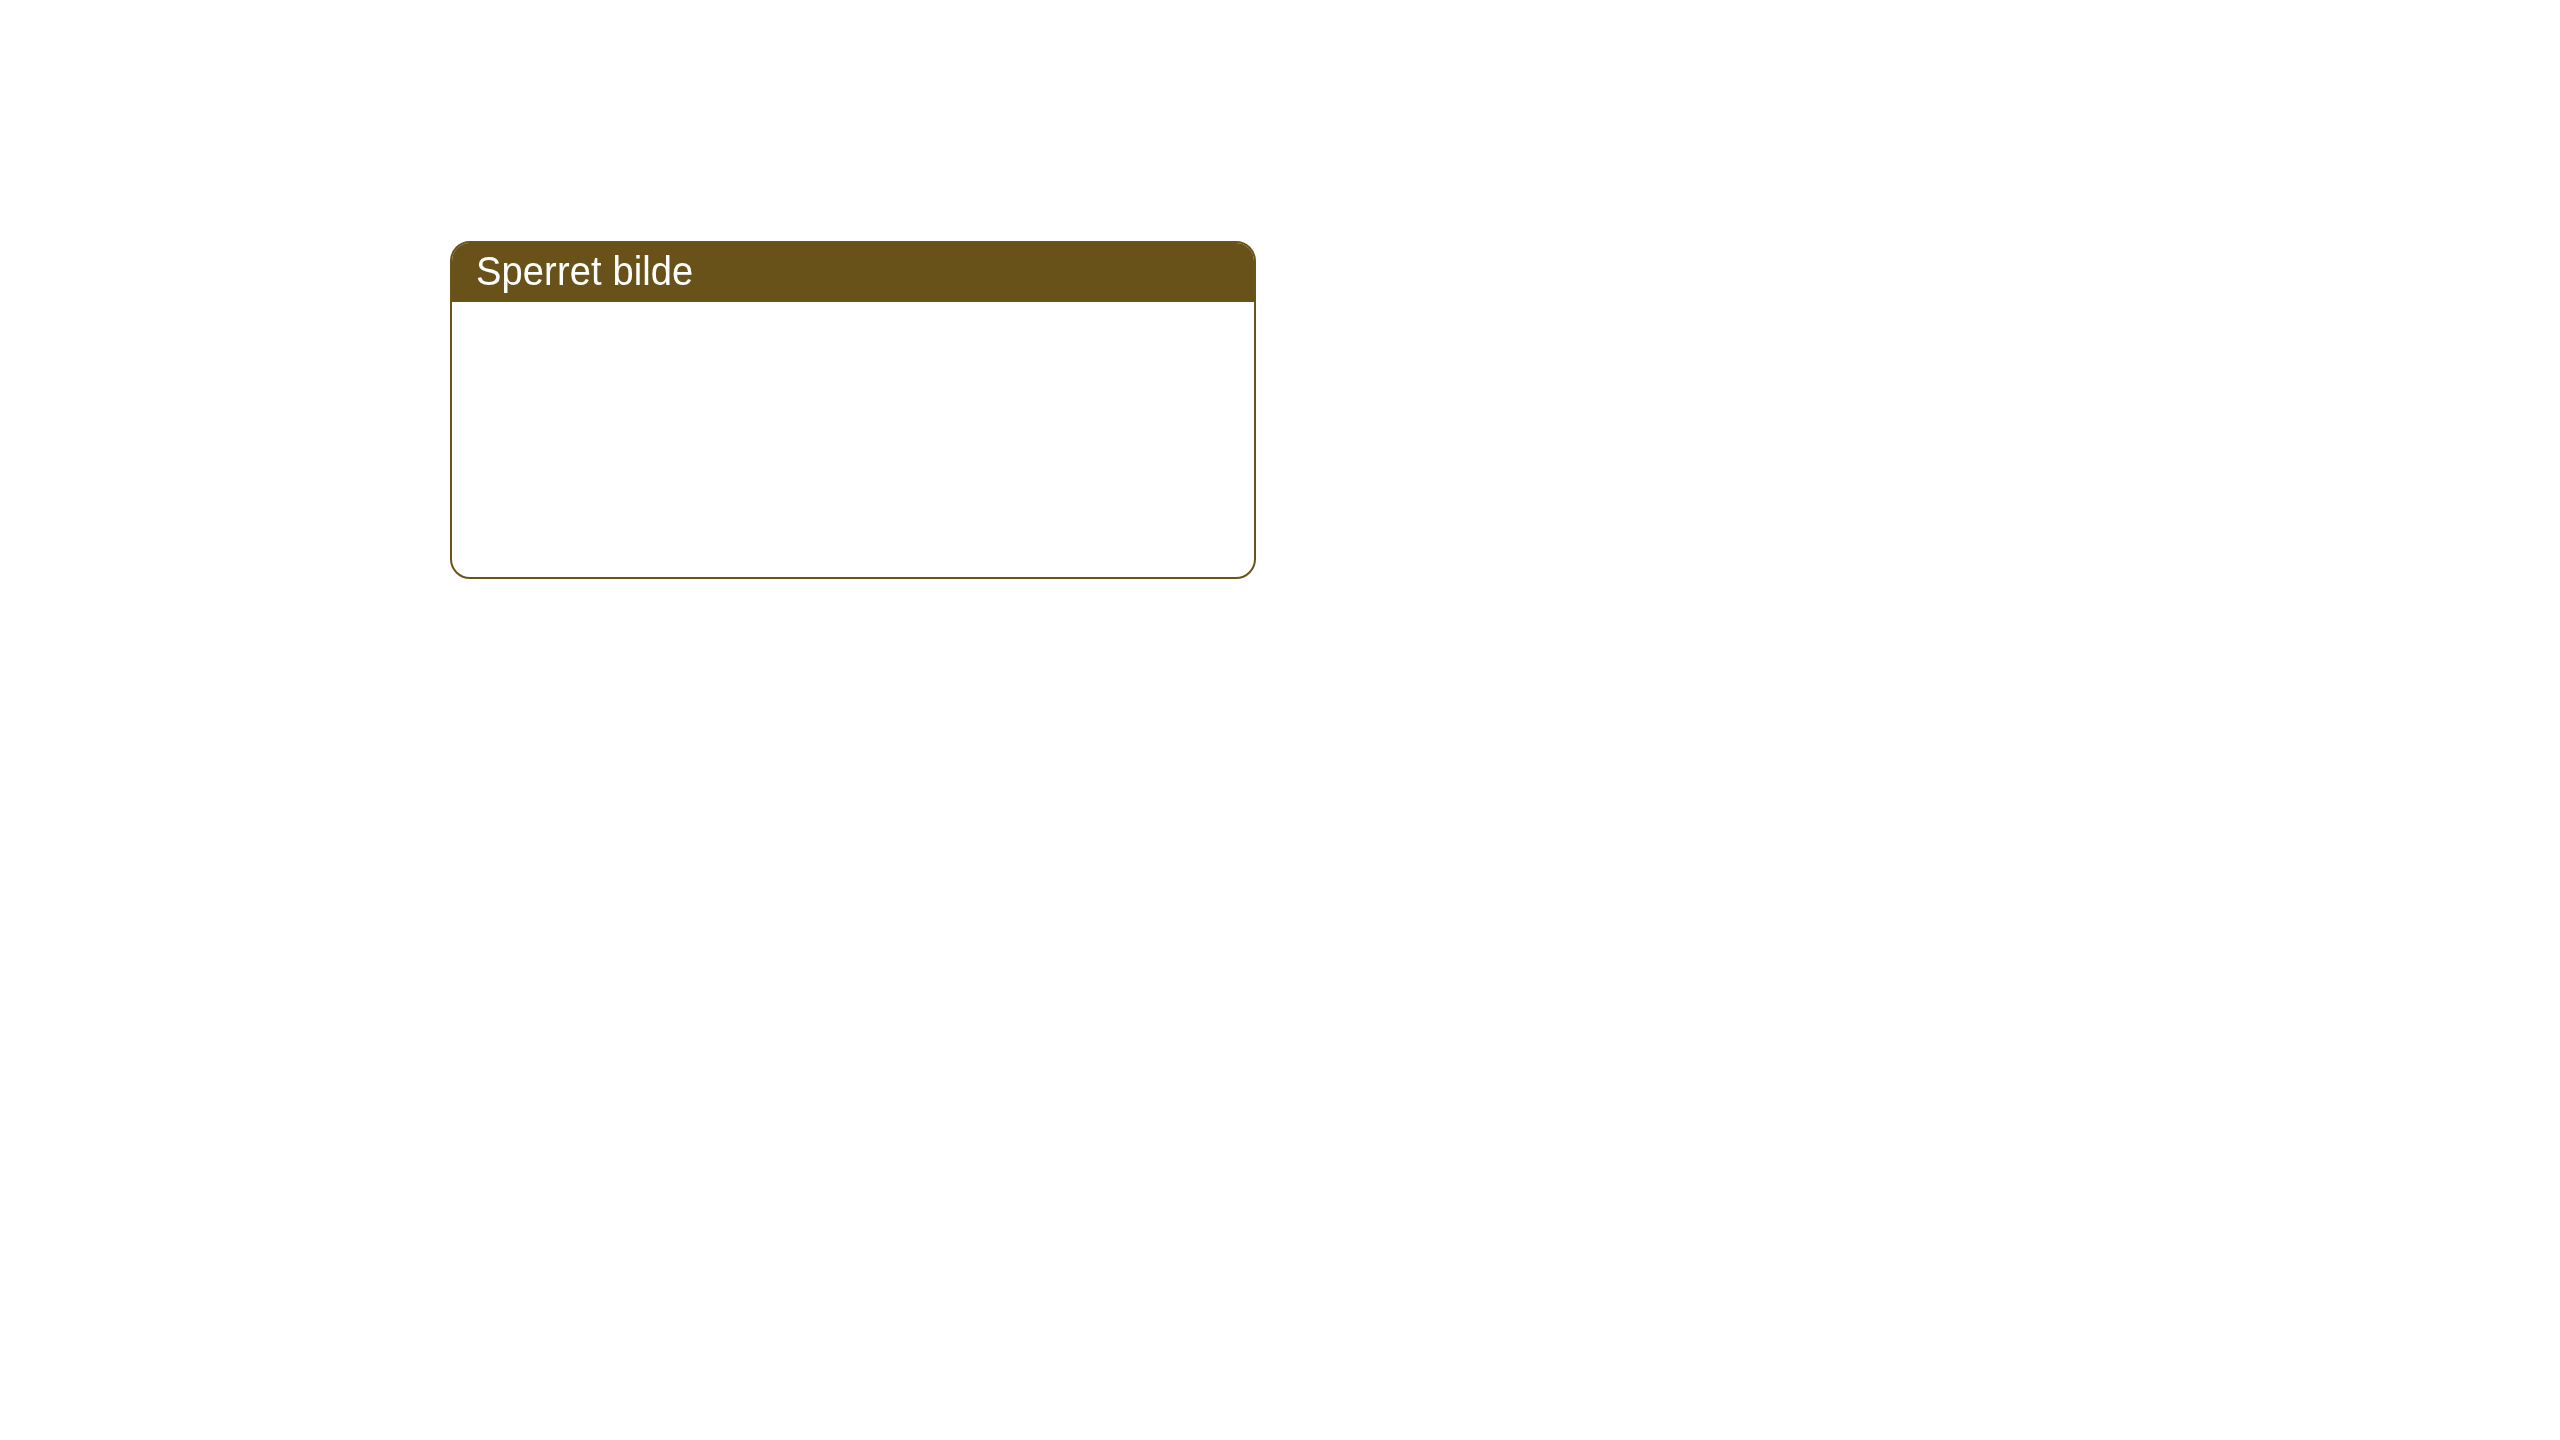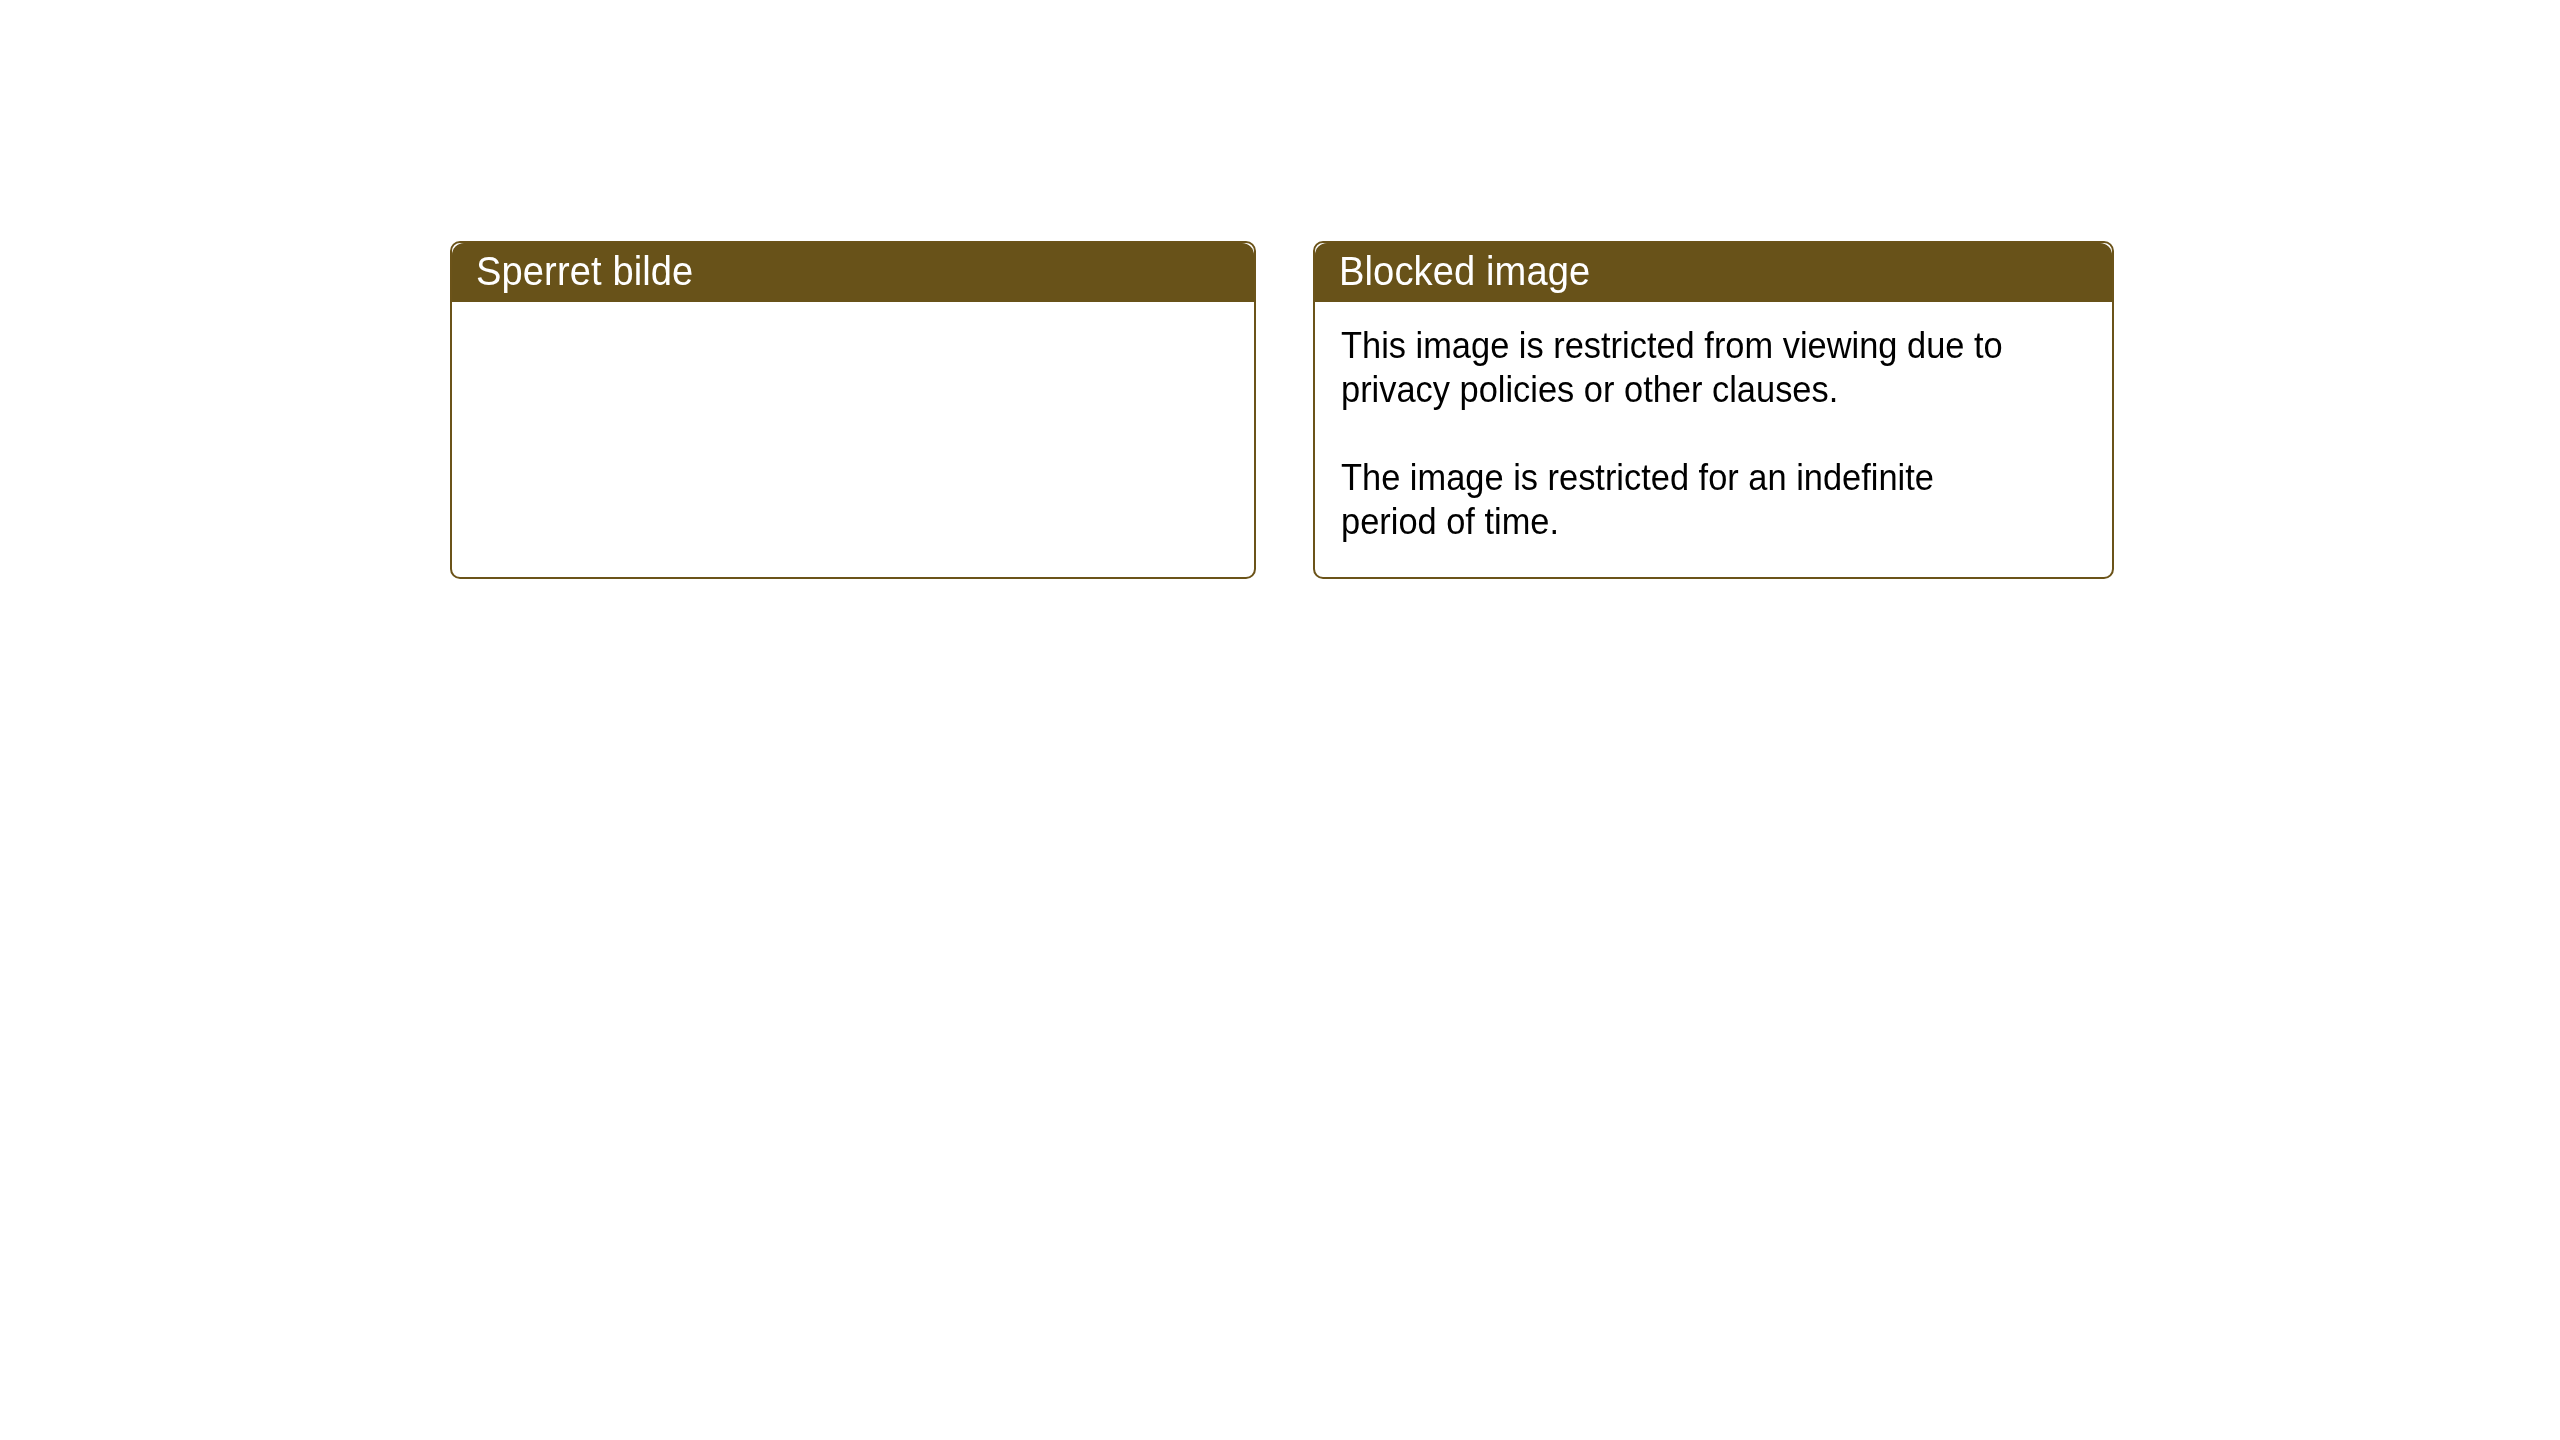--- a/index.html
+++ b/index.html
@@ -21,21 +21,21 @@
     inset: 0;
     background: #ffffff;
   }
 
   
   .notice-card {
     position: absolute;
     box-sizing: border-box;
     background: #ffffff;
     border: 2px solid #6b5319;
-    border-radius: 10px;
+    border-radius: 20px;
     overflow: hidden;
   }
 
   .notice-card.card-left {
     left: 450px;
     top: 241px;
     width: 806px;
     height: 338px;
   }
 
@@ -99,24 +99,14 @@
 <body>
 
 <div class="canvas">
 
   <div class="notice-card card-left">
     <div class="card-header">
       <span class="card-title">Sperret bilde</span>
     </div>
   </div>
 
-  <div class="notice-card card-right">
-    <div class="card-header">
-      <span class="card-title">Blocked image</span>
-    </div>
-    <div class="card-body">
-      <p class="card-paragraph">This image is restricted from viewing due to privacy policies or other clauses.</p>
-      <div class="paragraph-gap"></div>
-      <p class="card-paragraph">The image is restricted for an indefinite period of time.</p>
-    </div>
-  </div>
 
 </div>
 
 </body></html>

